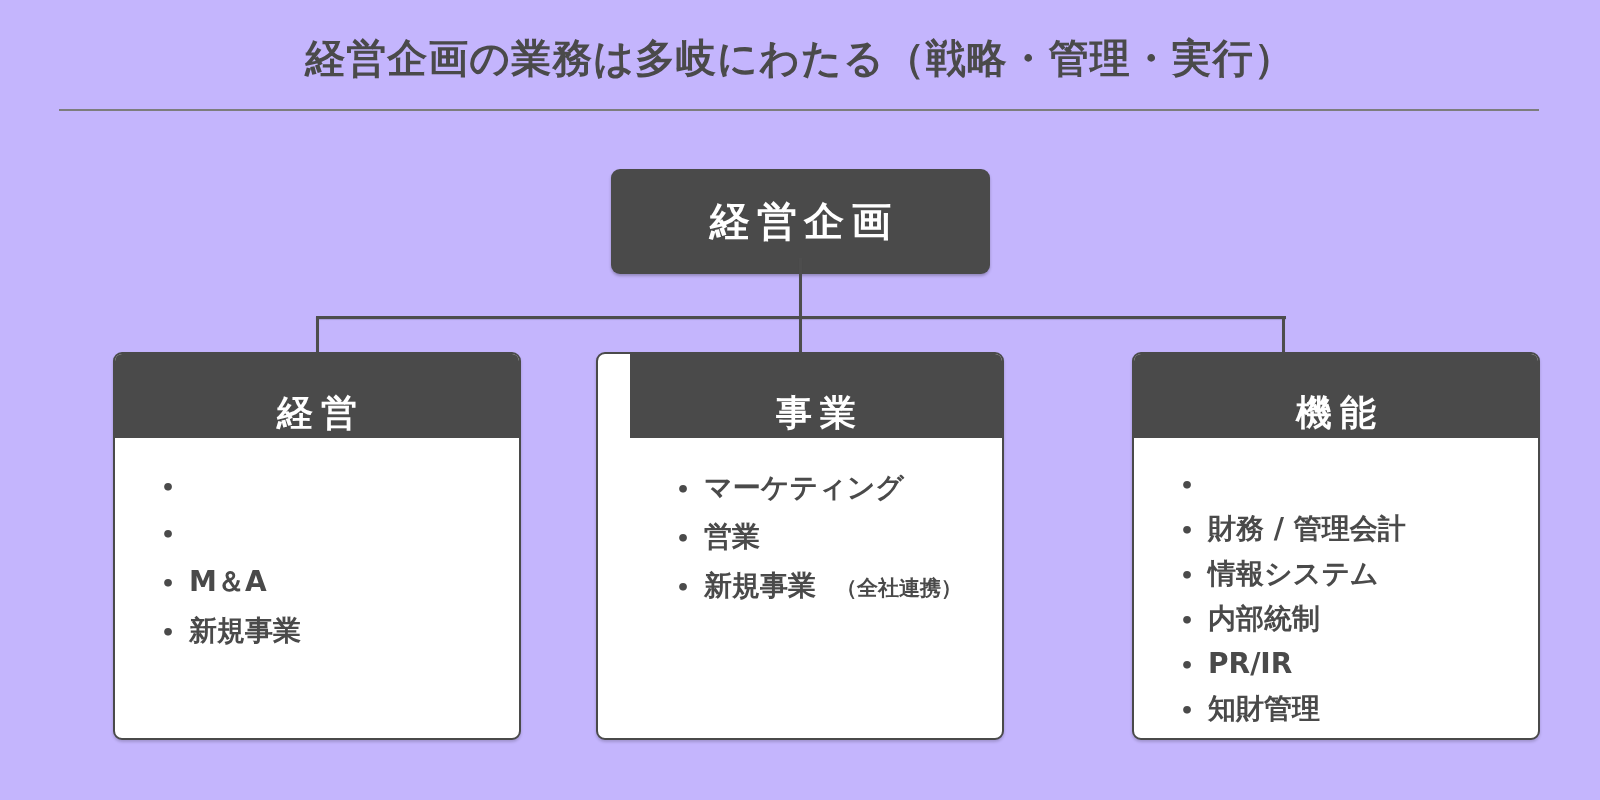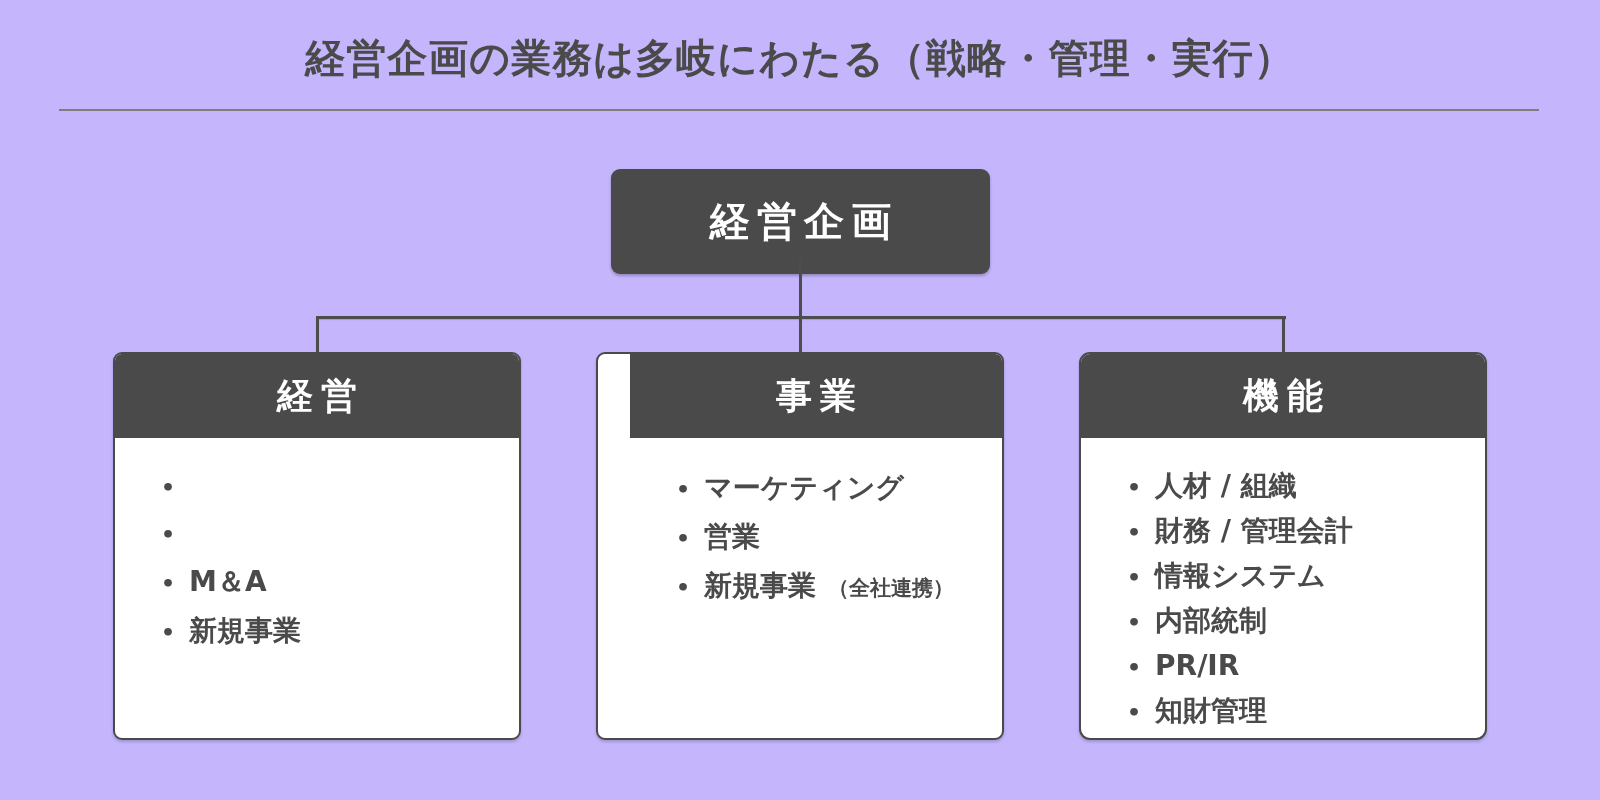--- a/index.html
+++ b/index.html
@@ -37,38 +37,38 @@
   .line-drop-c  { left:799px;  top:316px; width:3px;  height:37px; }
   .line-drop-r  { left:1282px; top:316px; width:3px;  height:37px; }
   .colbox {
     position:absolute; top:352px; width:408px; height:388px;
     box-sizing:border-box; background:#ffffff;
     border:2px solid #4a4a4a; border-radius:9px; overflow:hidden;
     box-shadow:0 2px 3px rgba(0,0,0,0.18);
   }
   .col-0 { left:113px; }
   .col-1 { left:596px;padding-left:32px; }
-  .col-2 { left:1079px;border-radius:11px; }
+  .col-2 { left:1132px; }
   .colhead {
     height:84px; background:#4a4a4a;
-    display:flex; align-items:center; justify-content:center;
+    display:flex; align-items:flex-end; justify-content:center;
   }
   .colhead-label {
     color:#ffffff; font-size:36px; font-weight:bold;
     letter-spacing:0.22em; text-indent:0.22em; white-space:nowrap;
   }
   .collist { padding:26px 16px 0 46px; }
   .list-item {
     display:flex; align-items:baseline;
     font-size:28px; font-weight:bold; color:#4a4a4a;
     line-height:47px; white-space:nowrap;
   }
   .colbox.tight .list-item { line-height:43px; }
   .bullet { font-size:22px; margin-right:14px; flex:0 0 auto; }
-  .note { font-size:21px; font-weight:bold; margin-left:12px; }
+  .note { font-size:21px; font-weight:bold; margin-left:20px; }
 </style>
 </head>
 <body>
 
 <div class="canvas">
 
   <div class="page-title">経営企画の業務は多岐にわたる（戦略・管理・実行）</div>
   <div class="title-divider"></div>
 
   <div class="root-box">
@@ -124,21 +124,20 @@
     </div>
   </div>
 
   <div class="colbox col-2 tight">
     <div class="colhead">
       <span class="colhead-label">機能</span>
     </div>
     <div class="collist">
       <div class="list-item">
         <span class="bullet">•</span>
-        <span>人材 / 組織</span>
       </div>
       <div class="list-item">
         <span class="bullet">•</span>
         <span>財務 / 管理会計</span>
       </div>
       <div class="list-item">
         <span class="bullet">•</span>
         <span>情報システム</span>
       </div>
       <div class="list-item">

